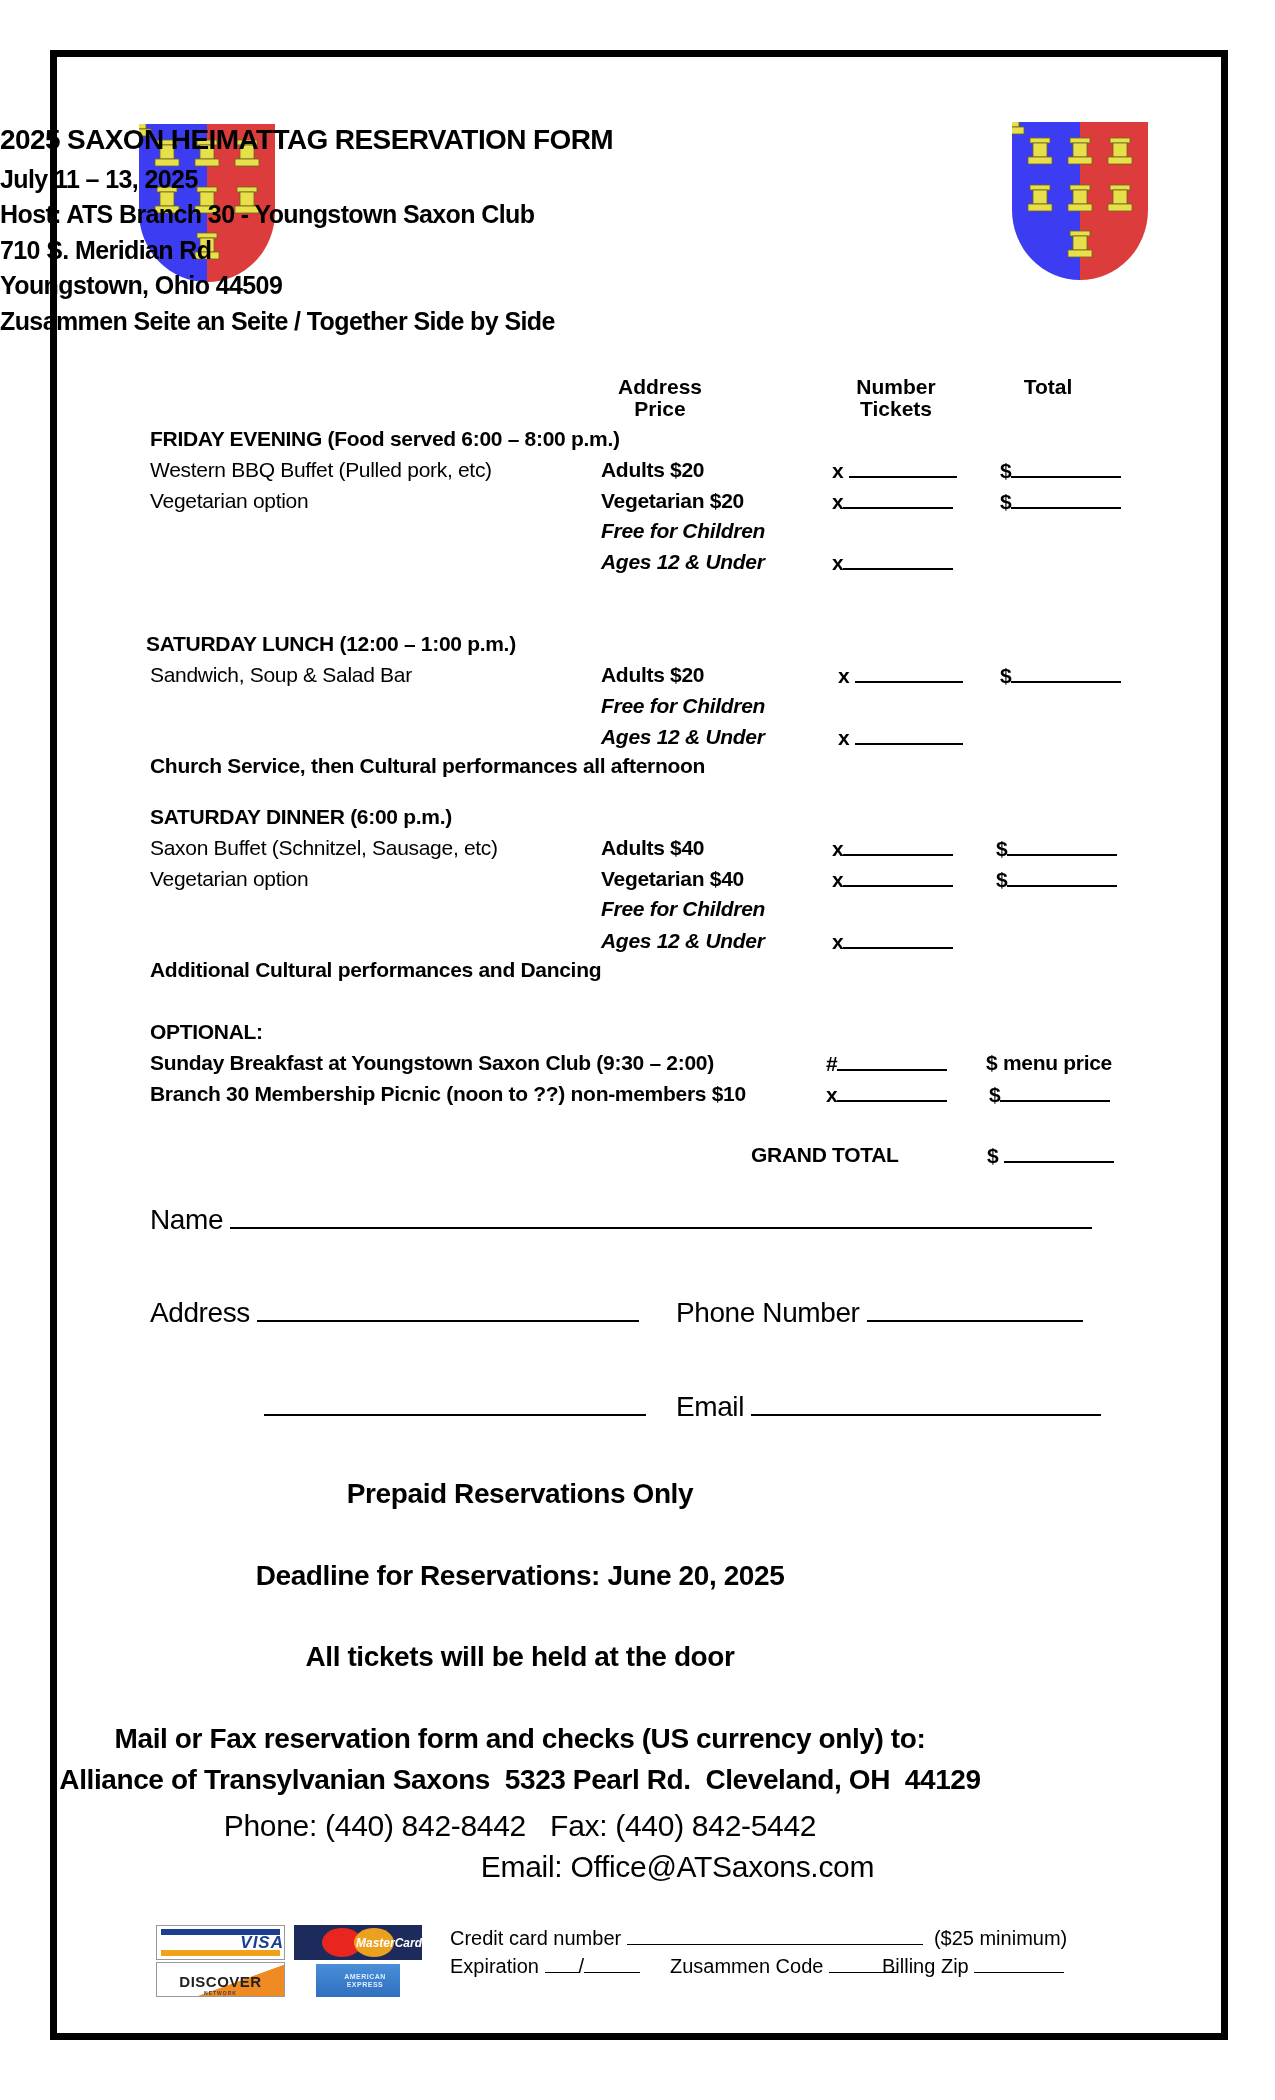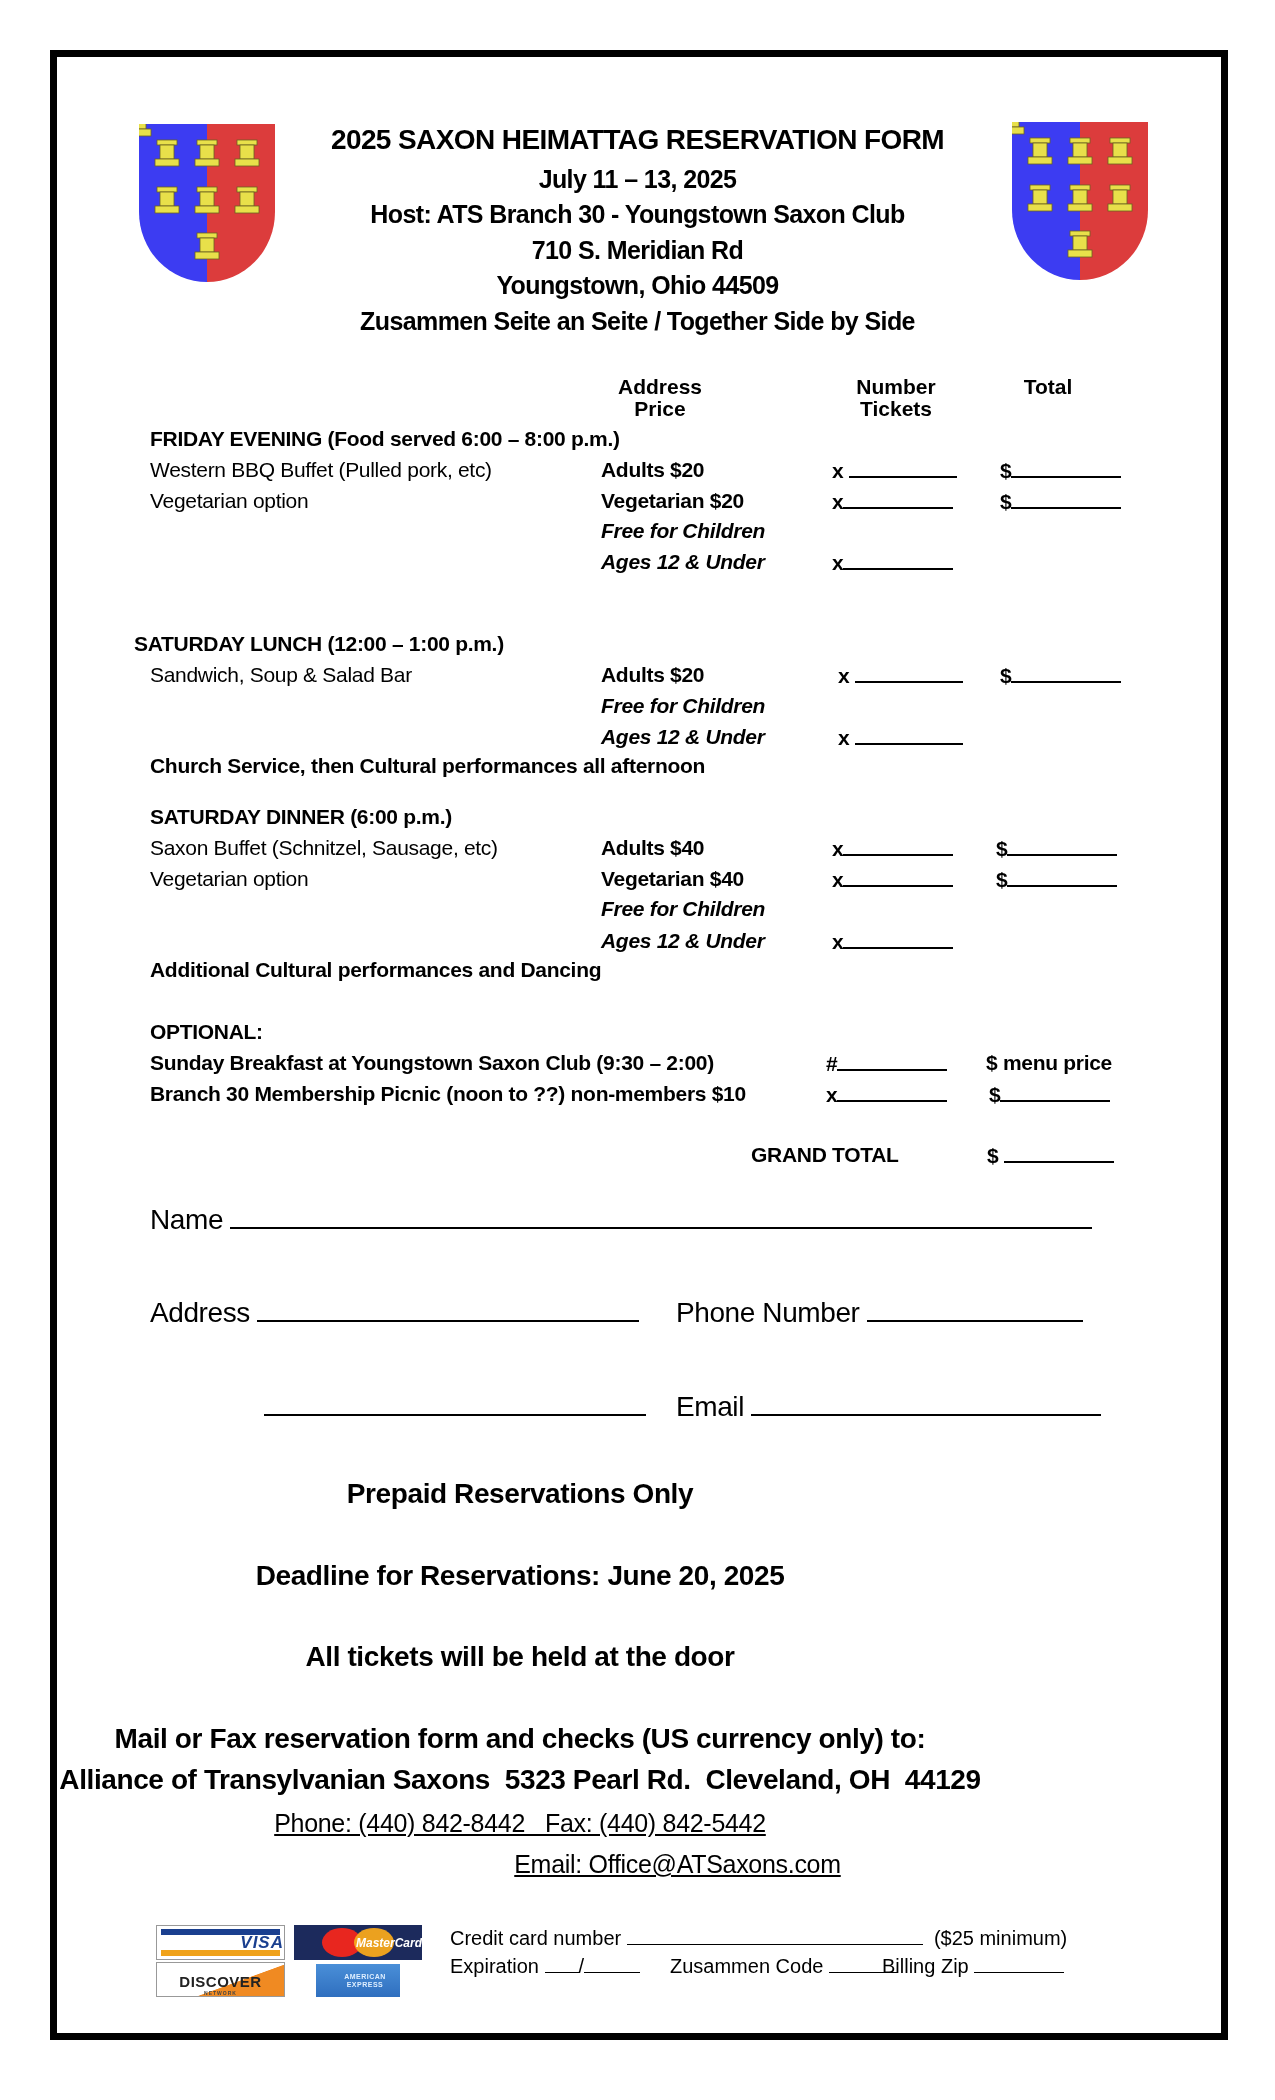--- a/index.html
+++ b/index.html
@@ -1,31 +1,31 @@
 <!DOCTYPE html>
 <html><head>
 <meta charset="utf-8">
 <style>
   html,body{margin:0;padding:0;background:#fff;}
   body{width:1275px;height:2100px;position:relative;overflow:hidden;font-family:"Liberation Sans","DejaVu Sans",sans-serif;color:#000;}
   .frame{position:absolute;left:50px;top:50px;width:1164px;height:1976px;border:7px solid #000;}
   .abs{position:absolute;white-space:nowrap;}
   .shield{position:absolute;width:136px;height:158px;}
-  .hdr{left:0;width:1275px;text-align:center;font-weight:bold;}
+  .hdr{left:0;width:1275px;font-weight:bold;}
   .t1{font-size:28px;letter-spacing:-0.6px;}
   .t2{font-size:25px;letter-spacing:-0.6px;}
   .b{font-weight:bold;}
   .i{font-style:italic;font-weight:bold;}
   .f20{font-size:21px;letter-spacing:-0.3px;}
   .colh{font-weight:bold;font-size:21px;text-align:center;line-height:22px;}
   .blank{display:inline-block;border-bottom:2px solid #000;height:18px;vertical-align:baseline;}
   .big{font-size:28px;letter-spacing:-0.4px;}
   .center{left:0;width:1040px;text-align:center;}
   .c28b{font-size:28px;font-weight:bold;letter-spacing:-0.4px;}
-  .c25{font-size:25px;letter-spacing:-0.3px;text-decoration:underline;}
+  .c25{font-size:30px;letter-spacing:-0.3px;}
   .cc{font-size:20px;}
   .logo{position:absolute;box-sizing:border-box;display:flex;align-items:center;justify-content:flex-end;font-weight:bold;font-style:italic;}
 </style>
 </head>
 <body>
 
 <div class="frame"></div>
 
 <svg class="shield" style="left:139px;top:124px" viewBox="0 0 136 158">
   <path d="M0 0 H68 V158 A68 70 0 0 1 0 88 Z" fill="#3c3cf2"></path>
@@ -93,21 +93,21 @@
 
 <div class="abs f20" style="left:150px;top:489px">Vegetarian option</div>
 <div class="abs b f20" style="left:601px;top:489px">Vegetarian $20</div>
 <div class="abs b f20" style="left:832px;top:489px"><span>x</span><span class="blank" style="width:110px"></span></div>
 <div class="abs b f20" style="left:1000px;top:489px"><span>$</span><span class="blank" style="width:110px"></span></div>
 
 <div class="abs i f20" style="left:601px;top:519px">Free for Children</div>
 <div class="abs i f20" style="left:601px;top:550px">Ages 12 &amp; Under</div>
 <div class="abs b f20" style="left:832px;top:550px"><span>x</span><span class="blank" style="width:110px"></span></div>
 
-<div class="abs b f20" style="left:134px;top:632px">SATURDAY LUNCH (12:00 – 1:00 p.m.)</div>
+<div class="abs b f20" style="left:146px;top:632px">SATURDAY LUNCH (12:00 – 1:00 p.m.)</div>
 <div class="abs f20" style="left:150px;top:663px">Sandwich, Soup &amp; Salad Bar</div>
 <div class="abs b f20" style="left:601px;top:663px">Adults $20</div>
 <div class="abs b f20" style="left:838px;top:663px"><span>x</span> <span class="blank" style="width:108px"></span></div>
 <div class="abs b f20" style="left:1000px;top:663px"><span>$</span><span class="blank" style="width:110px"></span></div>
 <div class="abs i f20" style="left:601px;top:694px">Free for Children</div>
 <div class="abs i f20" style="left:601px;top:725px">Ages 12 &amp; Under</div>
 <div class="abs b f20" style="left:838px;top:725px"><span>x</span> <span class="blank" style="width:108px"></span></div>
 <div class="abs b f20" style="left:150px;top:754px">Church Service, then Cultural performances all afternoon</div>
 
 <div class="abs b f20" style="left:150px;top:805px">SATURDAY DINNER (6:00 p.m.)</div>

